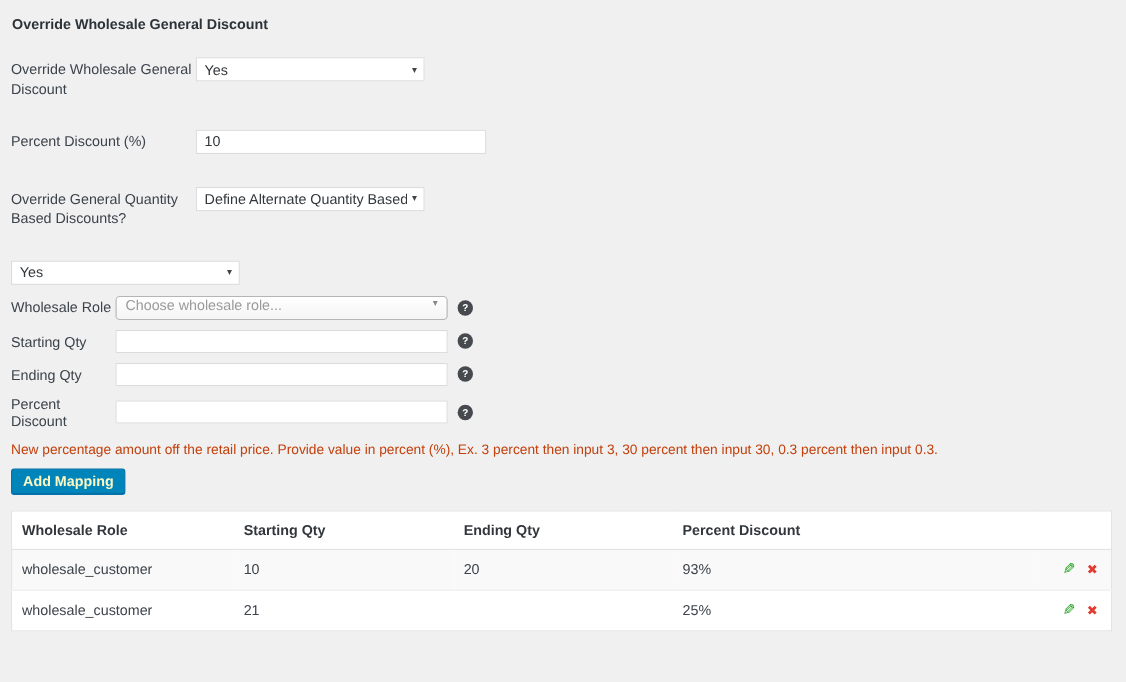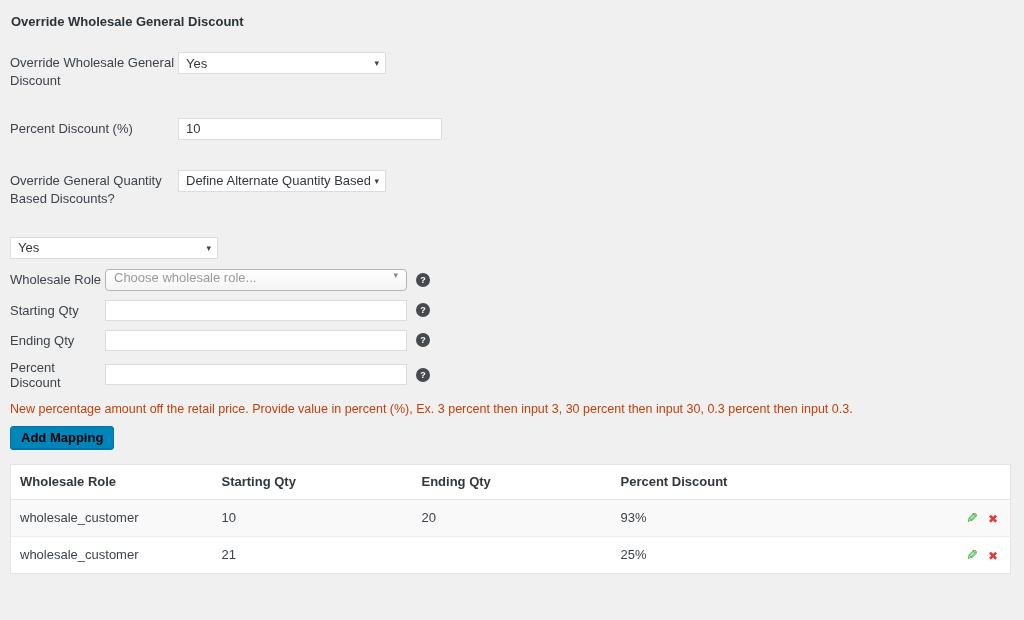--- a/index.html
+++ b/index.html
@@ -136,21 +136,21 @@
     font-size: 12.5px;
   }
 
   .add-btn {
     margin-top: 10px;
     display: inline-block;
     background: #0085ba;
     border: 1px solid #0073aa;
     box-shadow: inset 0 -1px 0 #0073aa;
     border-radius: 3px;
-    color: #000000;
+    color: #fef9c3;
     font-family: "Liberation Sans", sans-serif;
     font-size: 13px;
     font-weight: 600;
     height: 24px;
     padding: 0 10px;
     cursor: pointer;
   }
 
   
   .map-table {

